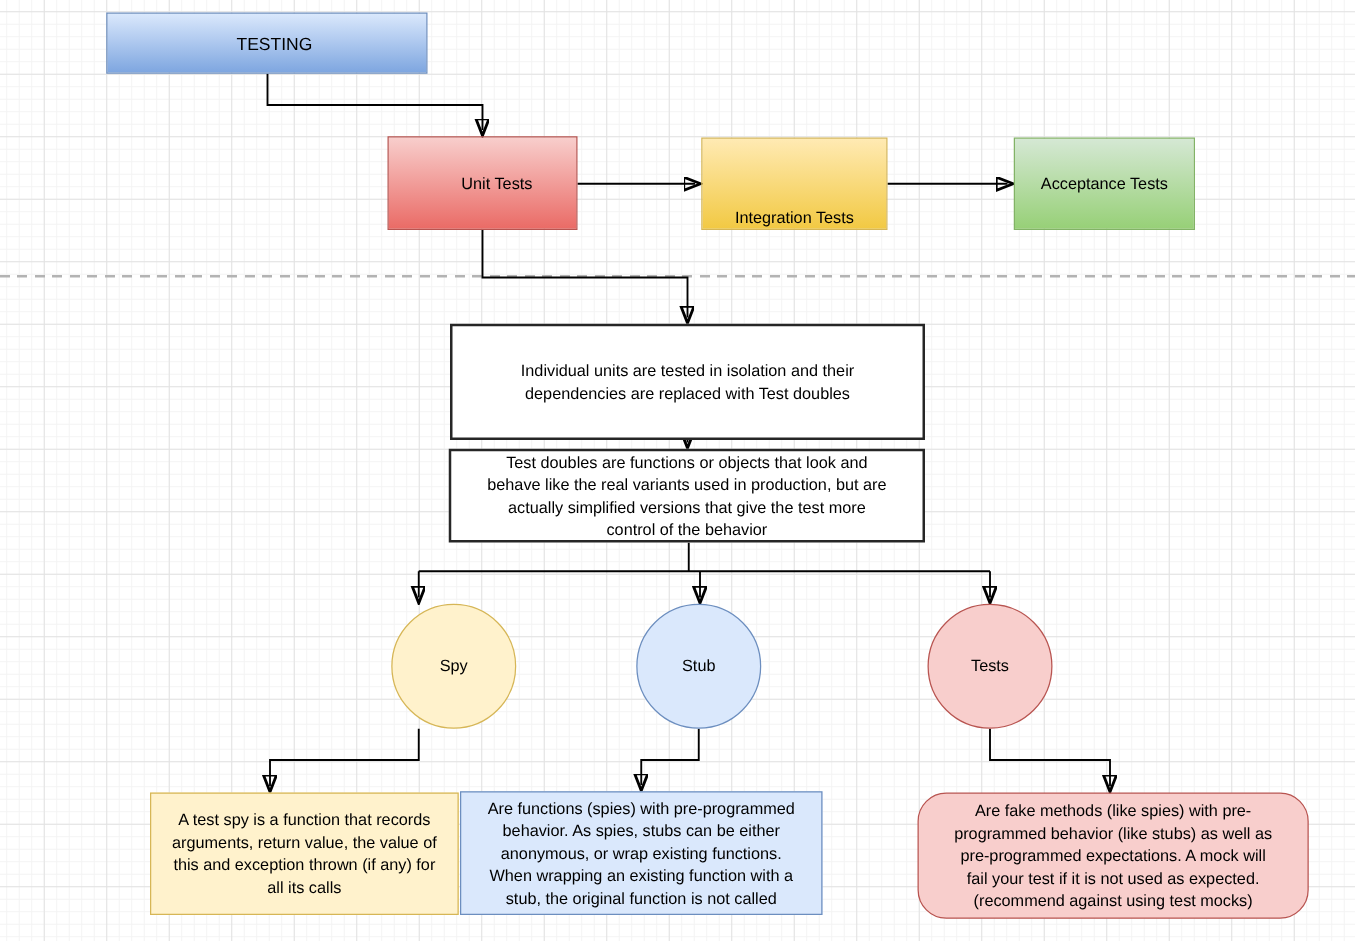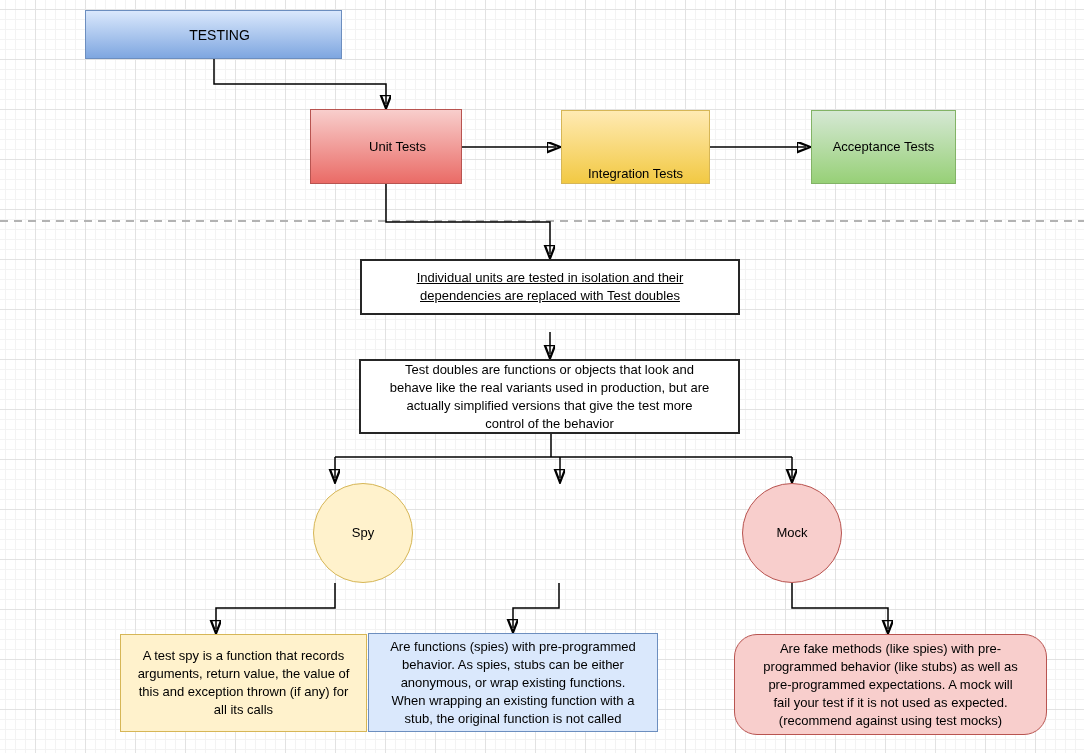--- a/index.html
+++ b/index.html
@@ -61,21 +61,21 @@
   .fill-blue-light   { background: #dae8fc; border: 1px solid #6c8ebf; }
   .fill-red-light    { background: #f8cecc; border: 1px solid #b85450; }
 
   .desc { white-space: pre-line; padding: 2px 4px; }
 
   #testing-box { left: 85px; top: 10px; width: 257px; height: 49px; font-size: 14px; }
   #unit-box        { left: 310px; top: 109px; width: 152px; height: 75px; }
   #integration-box { left: 561px; top: 110px; width: 149px; height: 74px; align-items: flex-end; }
   #acceptance-box  { left: 811px; top: 110px; width: 145px; height: 74px; }
 
-  #note1 { left: 360px; top: 259px; width: 380px; height: 56px; text-decoration: underline; }
+  #note1 { left: 360px; top: 259px; width: 380px; height: 93px; }
   #note2 { left: 359px; top: 359px; width: 381px; height: 75px; }
 
   #spy-circle  { left: 285px; top: 483px; width: 100px; height: 100px; }
   #stub-circle { left: 509px; top: 483px; width: 100px; height: 100px; }
   #mock-circle { left: 742px; top: 483px; width: 100px; height: 100px; }
 
   #spy-desc  { left: 92px;  top: 634px; width: 247px; height: 98px; }
   #stub-desc { left: 368px; top: 633px; width: 290px; height: 99px; }
   #mock-desc { left: 734px; top: 634px; width: 313px; height: 101px; border-radius: 23px; }
 </style>
@@ -138,23 +138,26 @@
     <span>Test doubles are functions or objects that look and
 behave like the real variants used in production, but are
 actually simplified versions that give the test more
 control of the behavior</span>
   </div>
 
   <div id="spy-circle" class="node circle fill-yellow-light">
     <span>Spy</span>
   </div>
 
+  <div id="stub-circle" class="node circle fill-blue-light">
+    <span>Stub</span>
+  </div>
 
   <div id="mock-circle" class="node circle fill-red-light">
-    <span>Mock</span>
+    <span>Tests</span>
   </div>
 
   <div id="spy-desc" class="node desc fill-yellow-light">
     <span>A test spy is a function that records
 arguments, return value, the value of
 this and exception thrown (if any) for
 all its calls</span>
   </div>
 
   <div id="stub-desc" class="node desc fill-blue-light">

